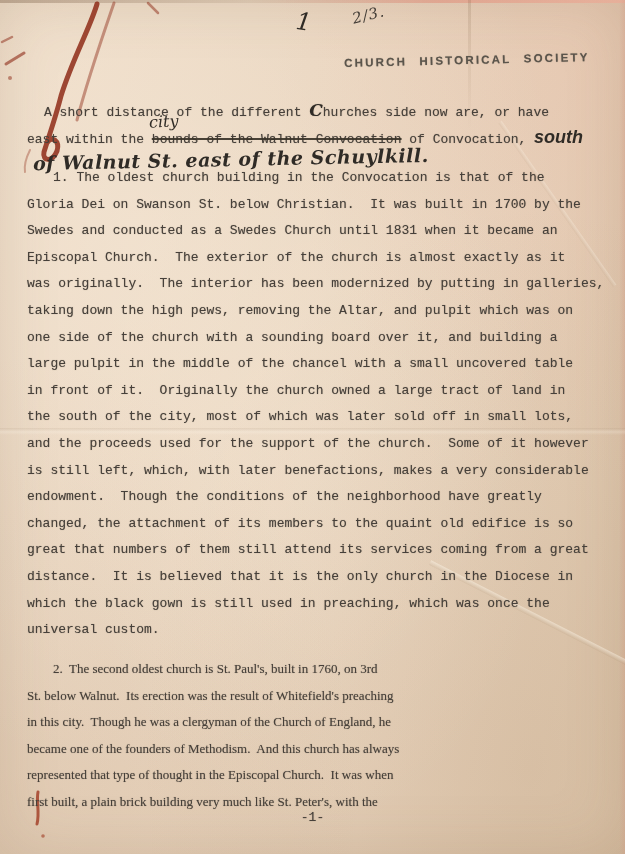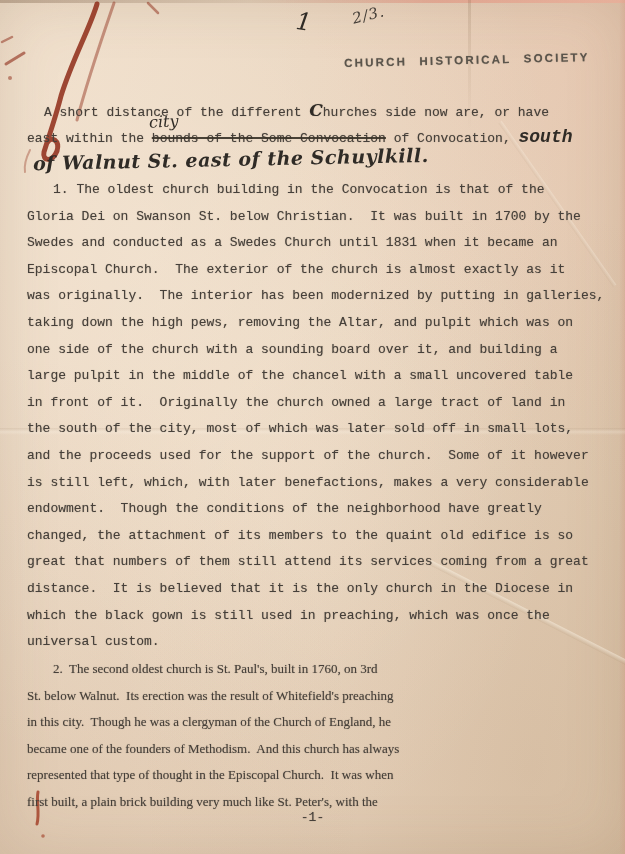--- a/index.html
+++ b/index.html
@@ -81,33 +81,33 @@
     text-decoration-color:rgba(56,50,40,0.85);
     position:relative;
   }
   .hand-above{
     position:absolute;left:122px;top:-15px;
     font-family:"DejaVu Serif",serif;font-style:italic;
     font-size:16px;color:var(--handwriting-ink);
     transform:rotate(-3deg);text-shadow:none;
   }
   .hand-tail{
-    font-family:Liberation Mono, monospace;font-style:italic;
+    font-family:Liberation Sans, sans-serif;font-style:italic;
     font-size:18px;color:var(--handwriting-ink);
     text-shadow:none;font-weight:600;
   }
   .hand-line{
     position:absolute;left:33px;top:148px;
     font-family:"DejaVu Serif",serif;font-style:italic;
     font-size:19px;color:var(--handwriting-ink);
     transform:rotate(-1.2deg);font-weight:600;
     letter-spacing:0.5px;white-space:pre;
   }
   .para{position:absolute;left:27px;width:585px;}
-  .para-1{top:177px;}
+  .para-1{top:165px;}
   .para-2{top:656px;font-family:Liberation Serif, serif;}
   .typed-line{height:26.6px;line-height:26.6px;}
   .para .typed-line:first-child{padding-left:26px;}
   .footer-page-number{
     position:absolute;left:0;top:810px;width:625px;text-align:center;
   }
   
   .red-marks-top,.red-mark-bottom{position:absolute;pointer-events:none;}
   .red-marks-top{left:0;top:0;}
   .red-mark-bottom{left:30px;top:788px;}
@@ -139,21 +139,21 @@
     <circle cx="13" cy="48" r="1.8" fill="#a03a22" opacity="0.6"></circle>
   </svg>
 
   <div class="pencil-one">1</div>
   <div class="pencil-fraction">2/3.</div>
 
   <div class="stamp">CHURCH HISTORICAL SOCIETY</div>
 
   <div class="typed title-line1"><span>A short distance of the different </span><span class="hand-letter">C</span><span>hurches side now are, or have</span></div>
 
-  <div class="typed title-line2"><span>east within the </span><span class="struck">bounds of the Some Convocation</span><span> of Convocation, </span><span class="hand-tail">south</span><span class="hand-above">city</span></div>
+  <div class="typed title-line2"><span>east within the </span><span class="struck">bounds of the Walnut Convocation</span><span> of Convocation, </span><span class="hand-tail">south</span><span class="hand-above">city</span></div>
 
   <div class="hand-line">of Walnut St. east of the Schuylkill.</div>
 
   <div class="typed para para-1"><div class="typed-line">1. The oldest church building in the Convocation is that of the</div><div class="typed-line">Gloria Dei on Swanson St. below Christian.  It was built in 1700 by the</div><div class="typed-line">Swedes and conducted as a Swedes Church until 1831 when it became an</div><div class="typed-line">Episcopal Church.  The exterior of the church is almost exactly as it</div><div class="typed-line">was originally.  The interior has been modernized by putting in galleries,</div><div class="typed-line">taking down the high pews, removing the Altar, and pulpit which was on</div><div class="typed-line">one side of the church with a sounding board over it, and building a</div><div class="typed-line">large pulpit in the middle of the chancel with a small uncovered table</div><div class="typed-line">in front of it.  Originally the church owned a large tract of land in</div><div class="typed-line">the south of the city, most of which was later sold off in small lots,</div><div class="typed-line">and the proceeds used for the support of the church.  Some of it however</div><div class="typed-line">is still left, which, with later benefactions, makes a very considerable</div><div class="typed-line">endowment.  Though the conditions of the neighborhood have greatly</div><div class="typed-line">changed, the attachment of its members to the quaint old edifice is so</div><div class="typed-line">great that numbers of them still attend its services coming from a great</div><div class="typed-line">distance.  It is believed that it is the only church in the Diocese in</div><div class="typed-line">which the black gown is still used in preaching, which was once the</div><div class="typed-line">universal custom.</div></div>
 
   <div class="typed para para-2"><div class="typed-line">2.  The second oldest church is St. Paul's, built in 1760, on 3rd</div><div class="typed-line">St. below Walnut.  Its erection was the result of Whitefield's preaching</div><div class="typed-line">in this city.  Though he was a clergyman of the Church of England, he</div><div class="typed-line">became one of the founders of Methodism.  And this church has always</div><div class="typed-line">represented that type of thought in the Episcopal Church.  It was when</div><div class="typed-line">first built, a plain brick building very much like St. Peter's, with the</div></div>
 
   <div class="typed footer-page-number">-1-</div>
 
 </div>

